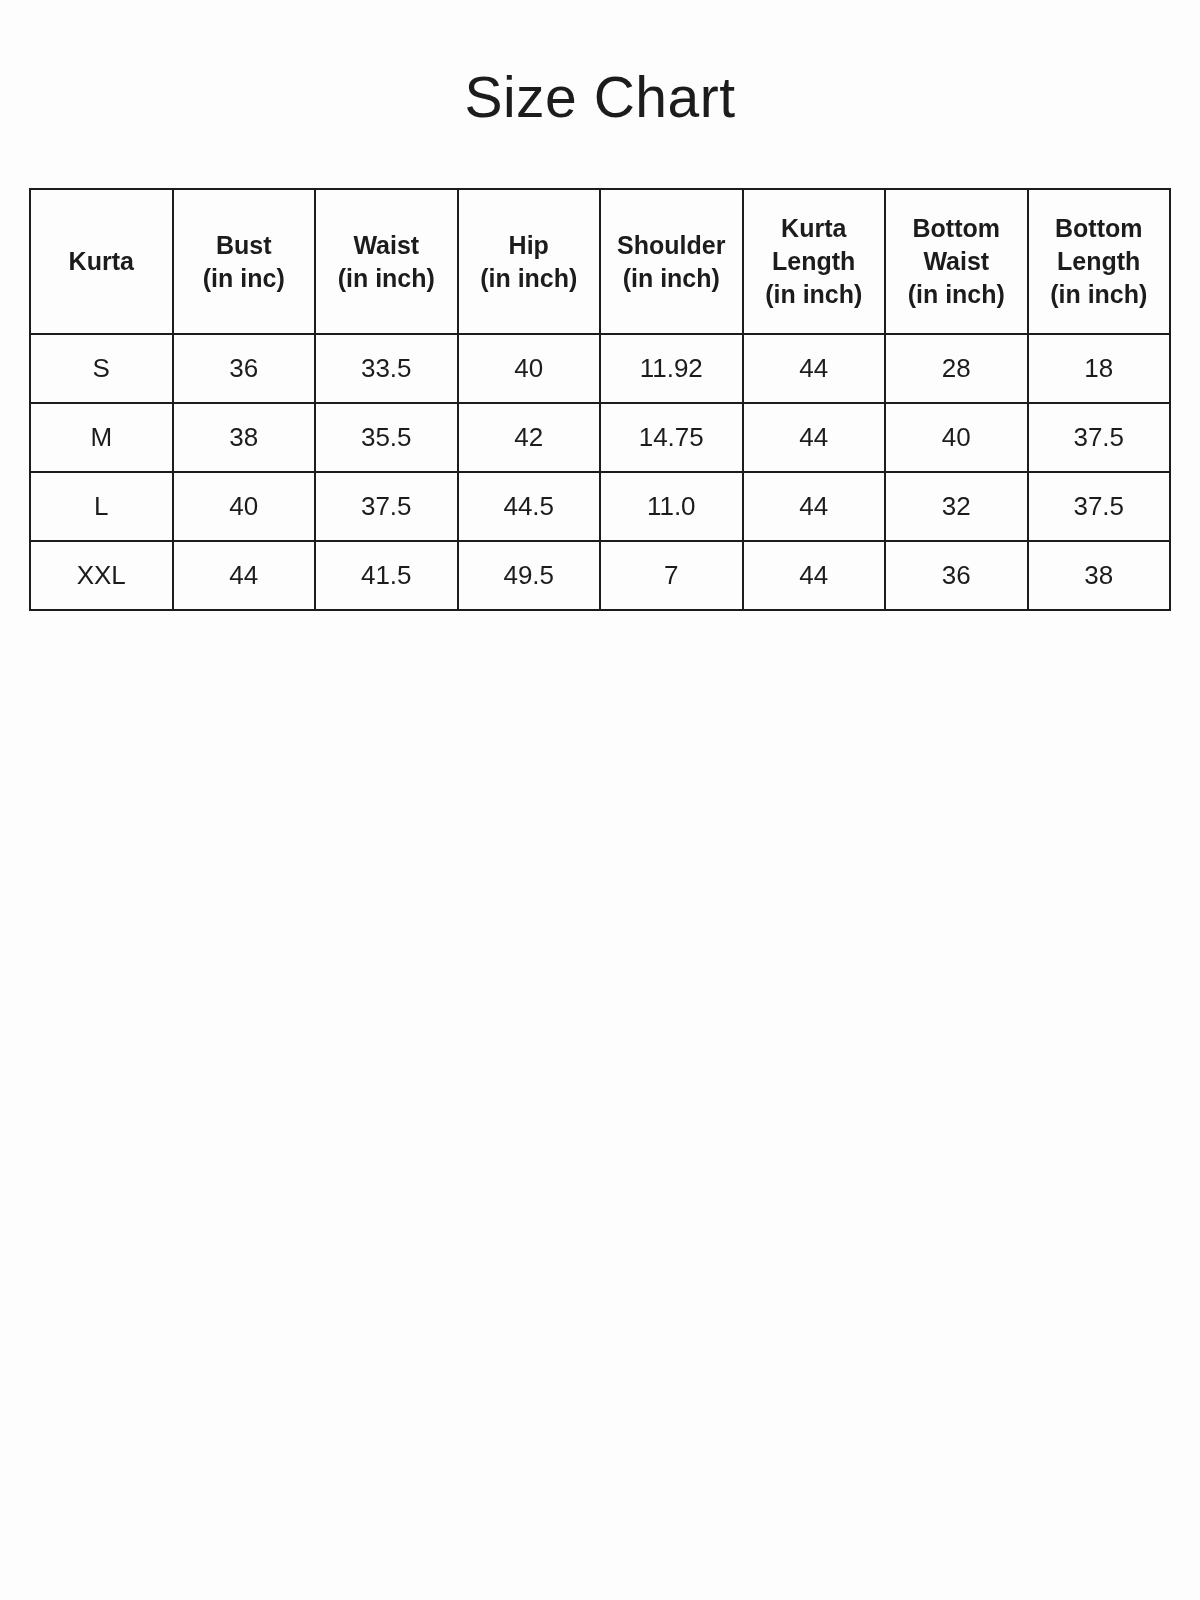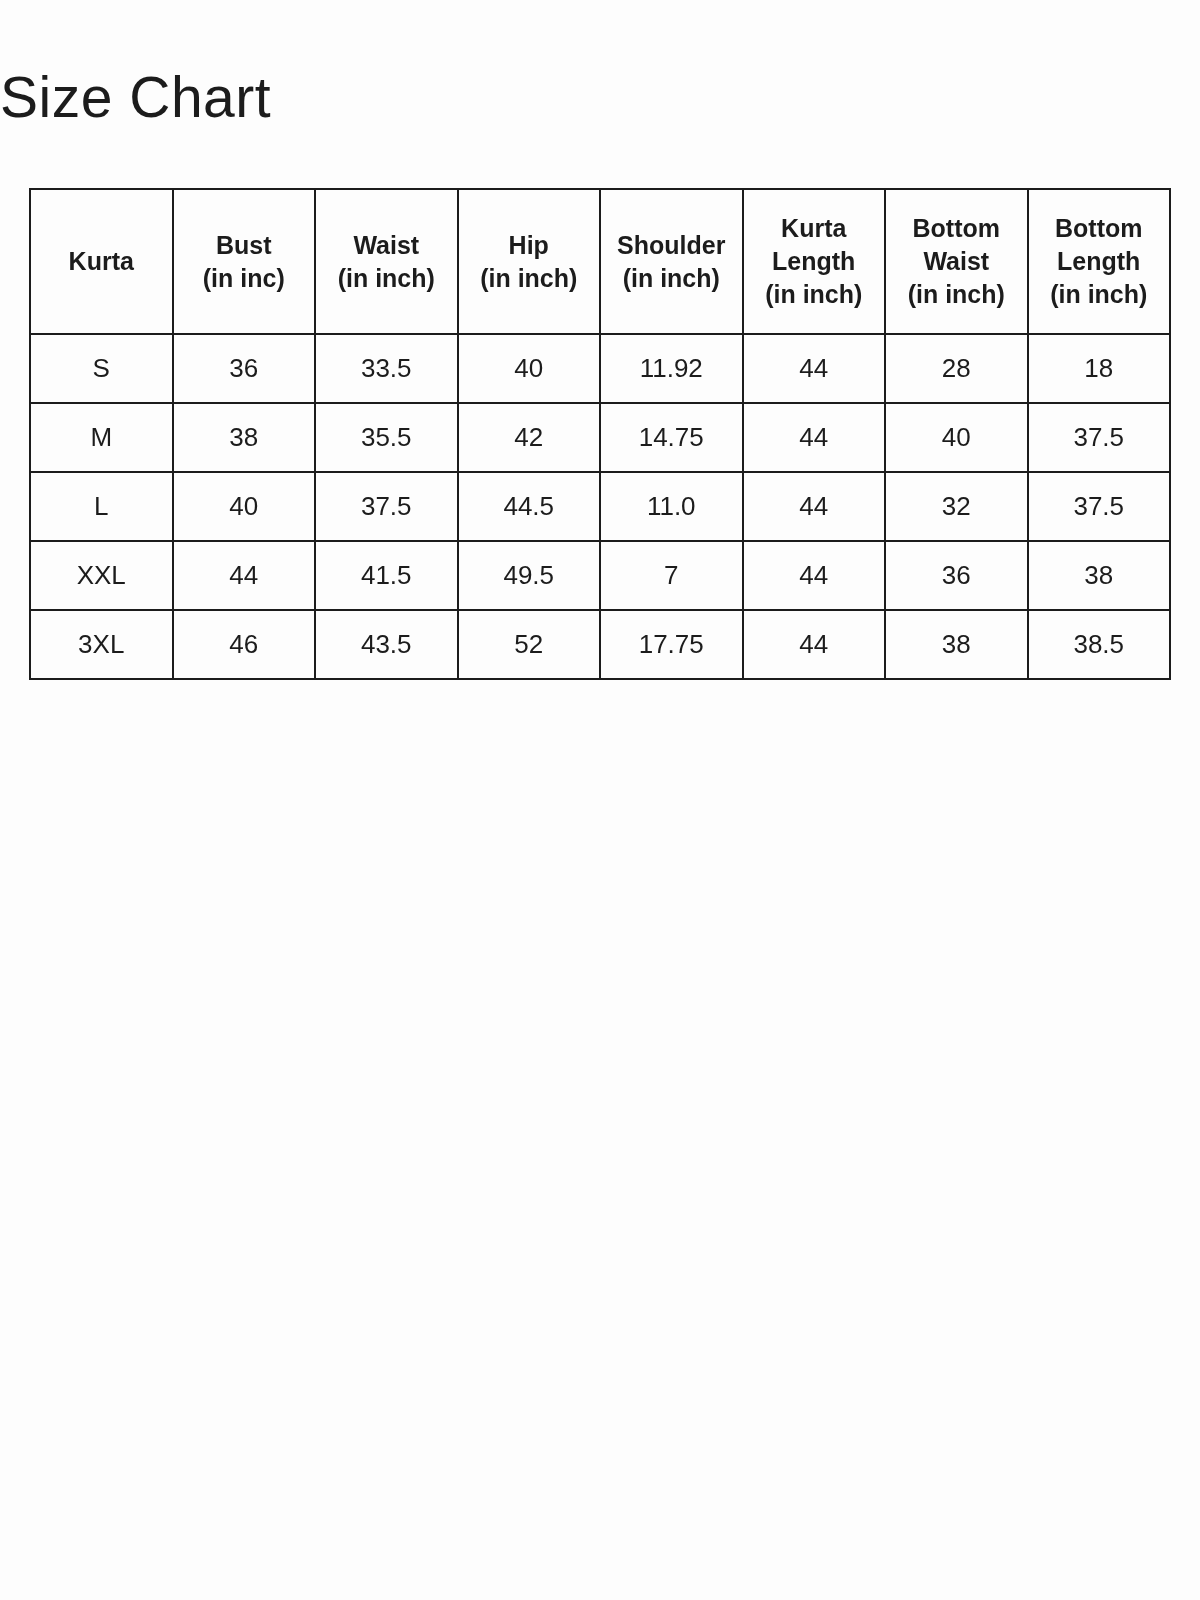--- a/index.html
+++ b/index.html
@@ -9,20 +9,21 @@
   body {
     width: 1200px;
     height: 1600px;
     background: #fdfdfd;
     font-family: "Liberation Sans", sans-serif;
     color: #1c1c1c;
     overflow: hidden;
   }
   .page-title {
     margin: 64px 0 0 0;
+    text-align: center;
     font-size: 57px;
     font-weight: 500;
     letter-spacing: 0.5px;
     color: #1c1c1c;
   }
   table.size-chart {
     width: 1142px;
     margin: 58px auto 0 auto;
     border-collapse: collapse;
     table-layout: fixed;
@@ -110,24 +111,14 @@
     <tr>
       <td>XXL</td>
       <td>44</td>
       <td>41.5</td>
       <td>49.5</td>
       <td>7</td>
       <td>44</td>
       <td>36</td>
       <td>38</td>
     </tr>
-    <tr>
-      <td>3XL</td>
-      <td>46</td>
-      <td>43.5</td>
-      <td>52</td>
-      <td>17.75</td>
-      <td>44</td>
-      <td>38</td>
-      <td>38.5</td>
-    </tr>
   </tbody>
 </table>
 
 </body></html>

